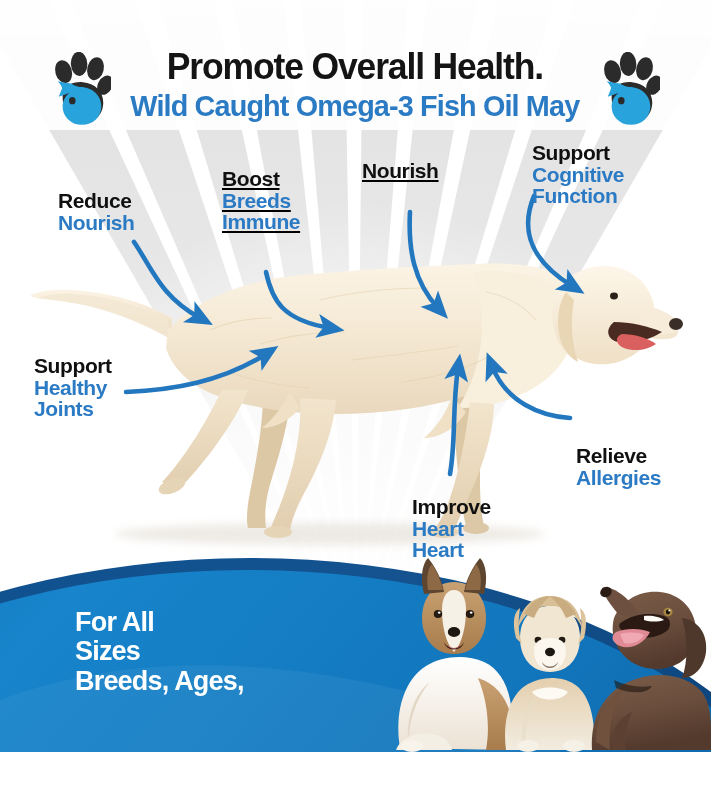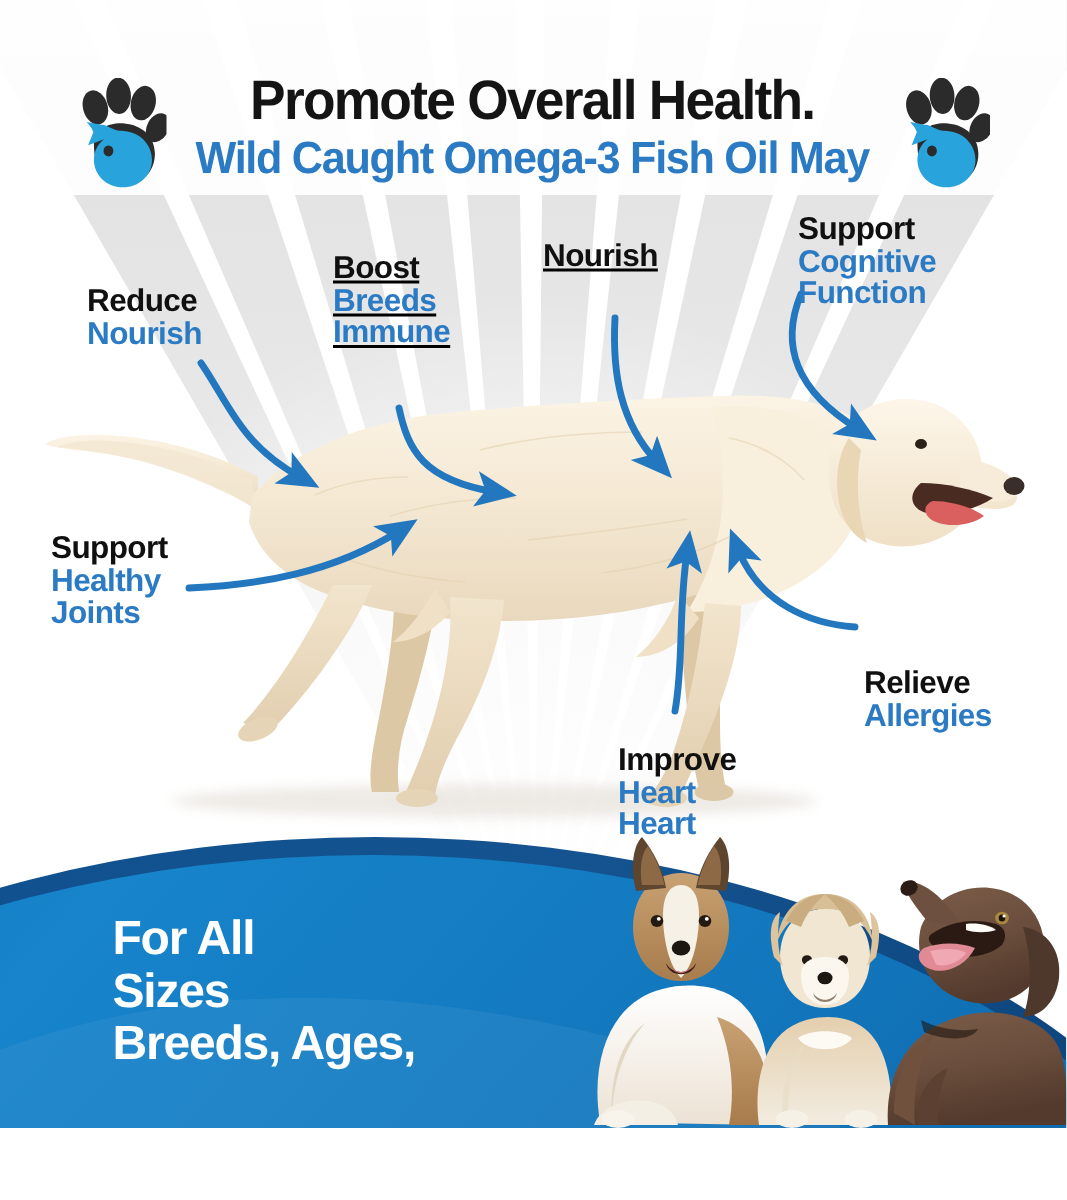--- a/index.html
+++ b/index.html
@@ -62,21 +62,21 @@
   
   .arrows{position:absolute;left:0;top:0;width:711px;height:770px;z-index:7;}
 
   
   .banner{position:absolute;left:0;top:0;width:711px;height:800px;z-index:9;
           pointer-events:none;}
   .banner svg{position:absolute;left:0;top:0;}
 
   .banner-text{
     position:absolute;left:75px;top:608px;z-index:11;
-    color:#ffffff;font-weight:bold;font-size:32px;line-height:1.09;
+    color:#ffffff;font-weight:bold;font-size:27px;line-height:1.09;
     letter-spacing:-0.8px;
   }
   .banner-text div{white-space:nowrap;}
 
   
   .trio{position:absolute;left:382px;top:552px;width:329px;height:200px;z-index:10;}
 </style>
 </head>
 <body>
 

